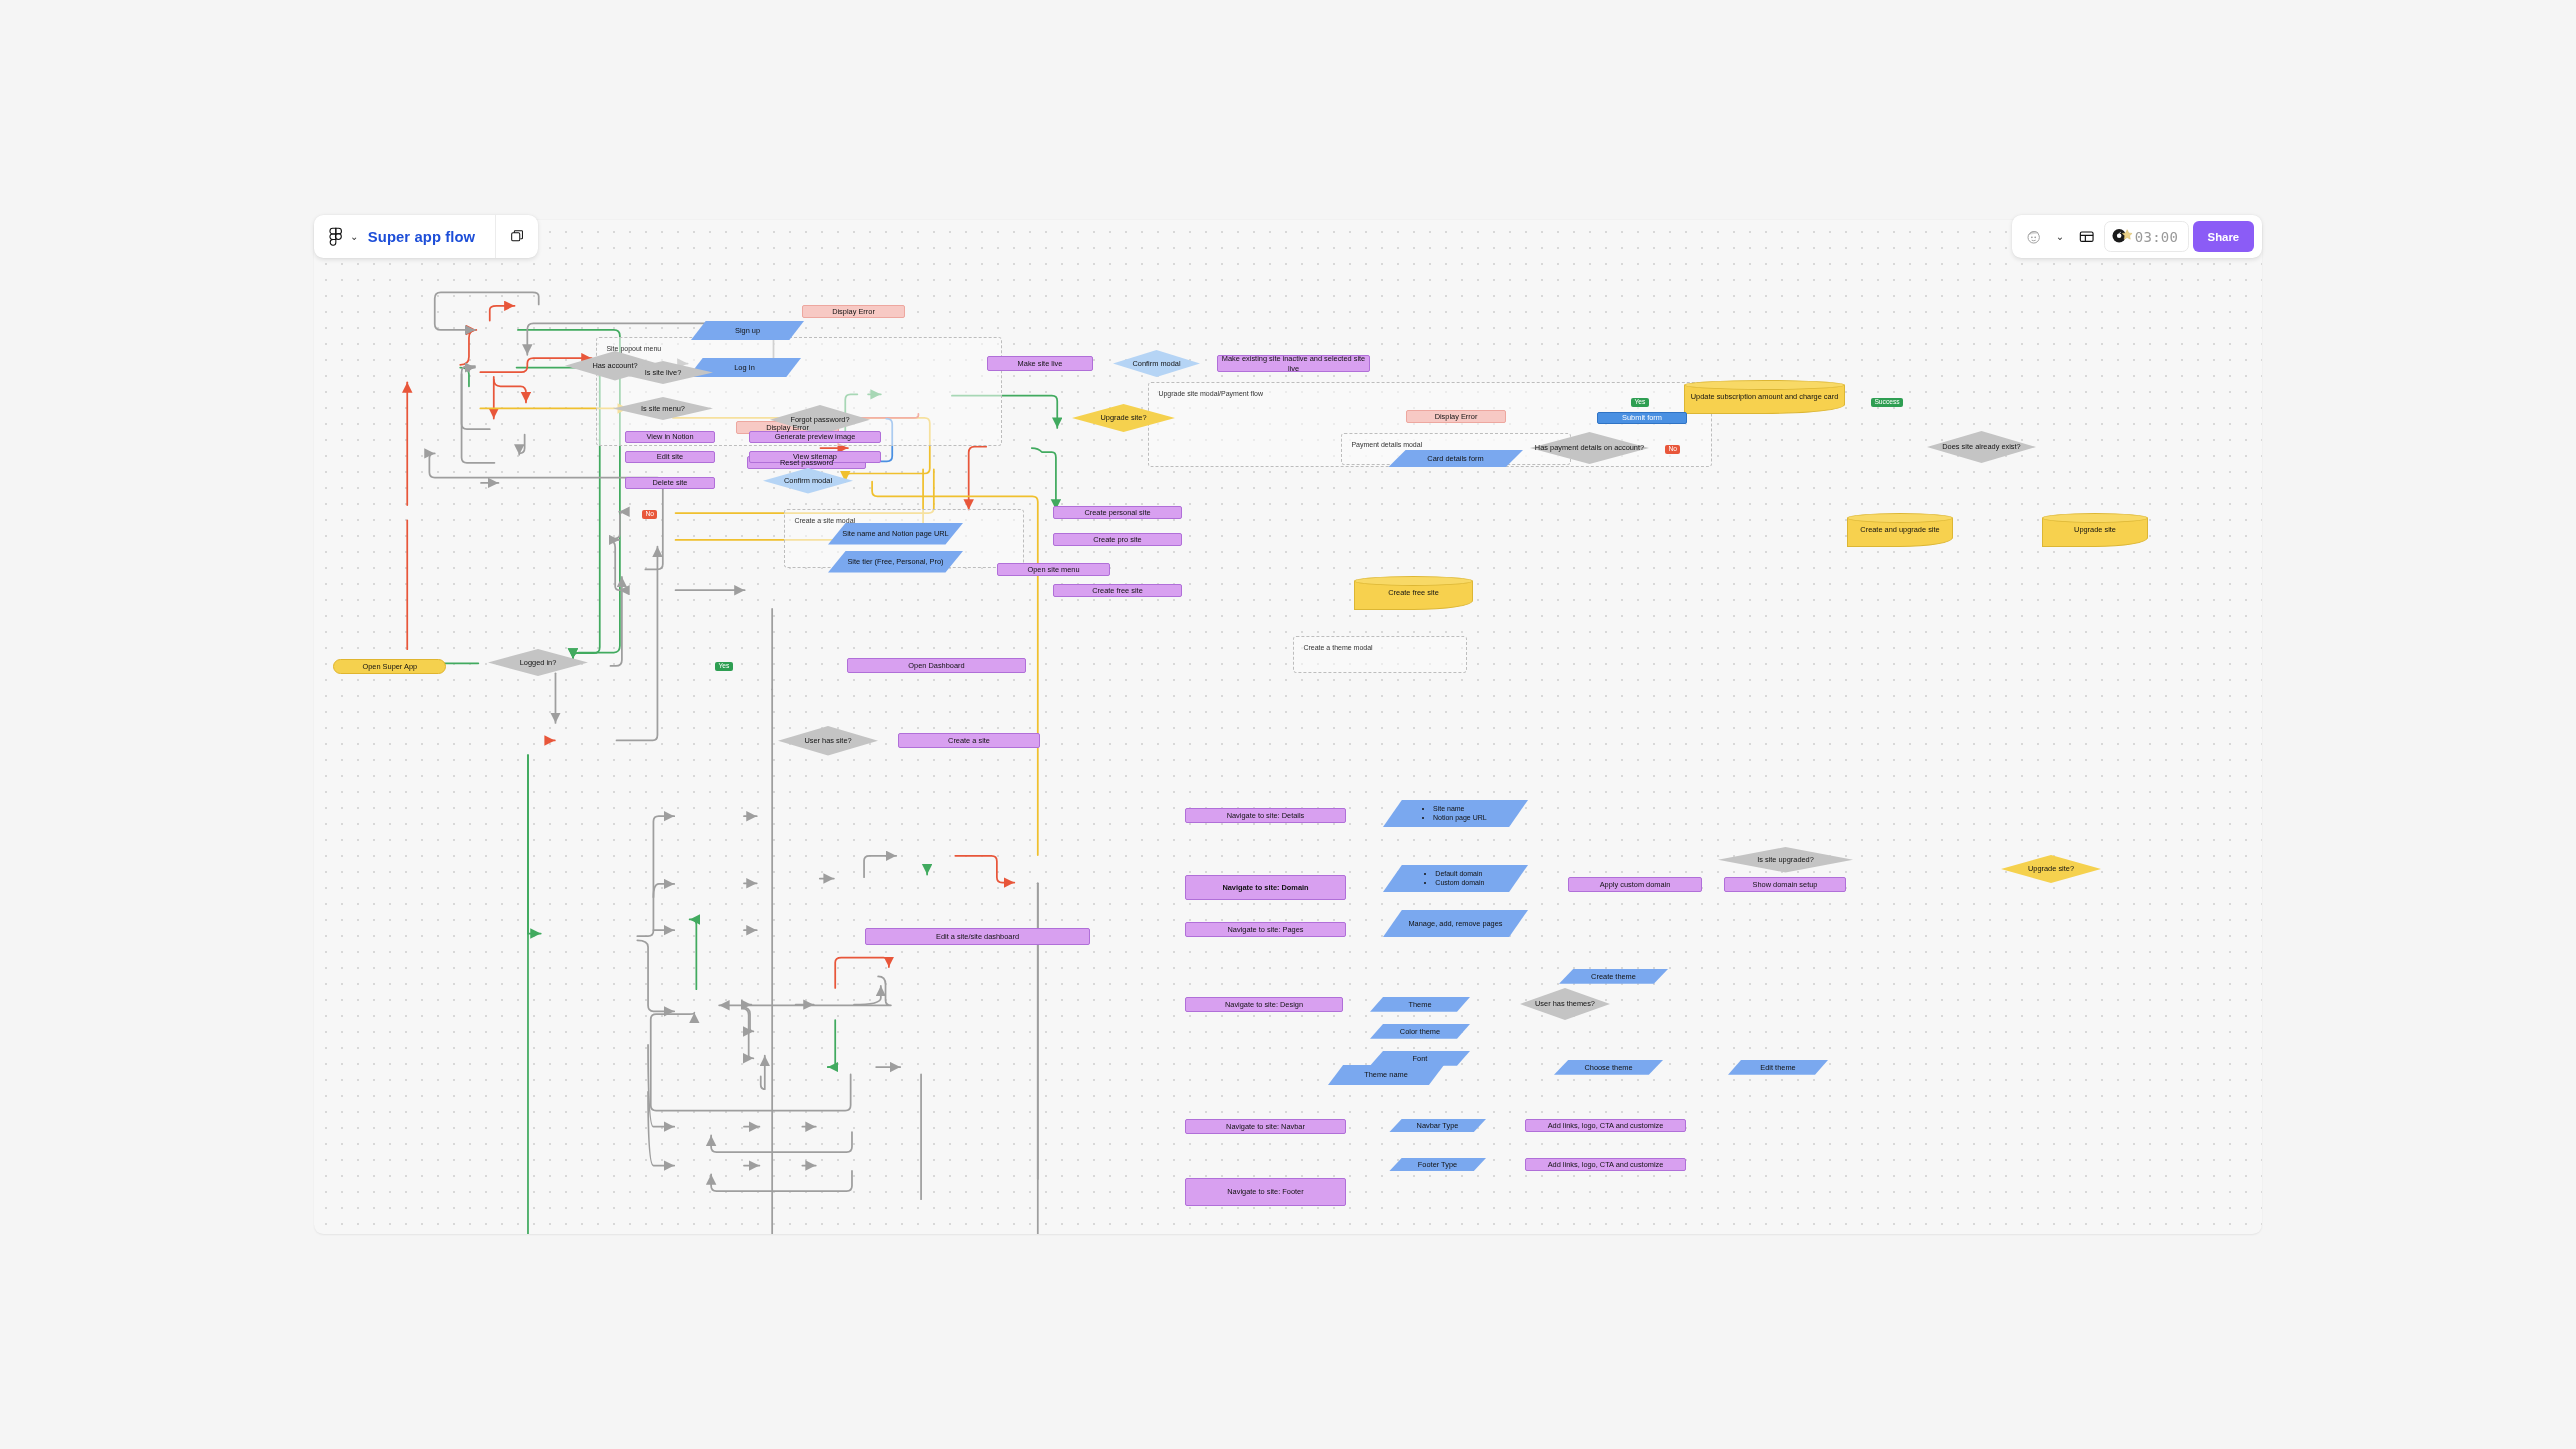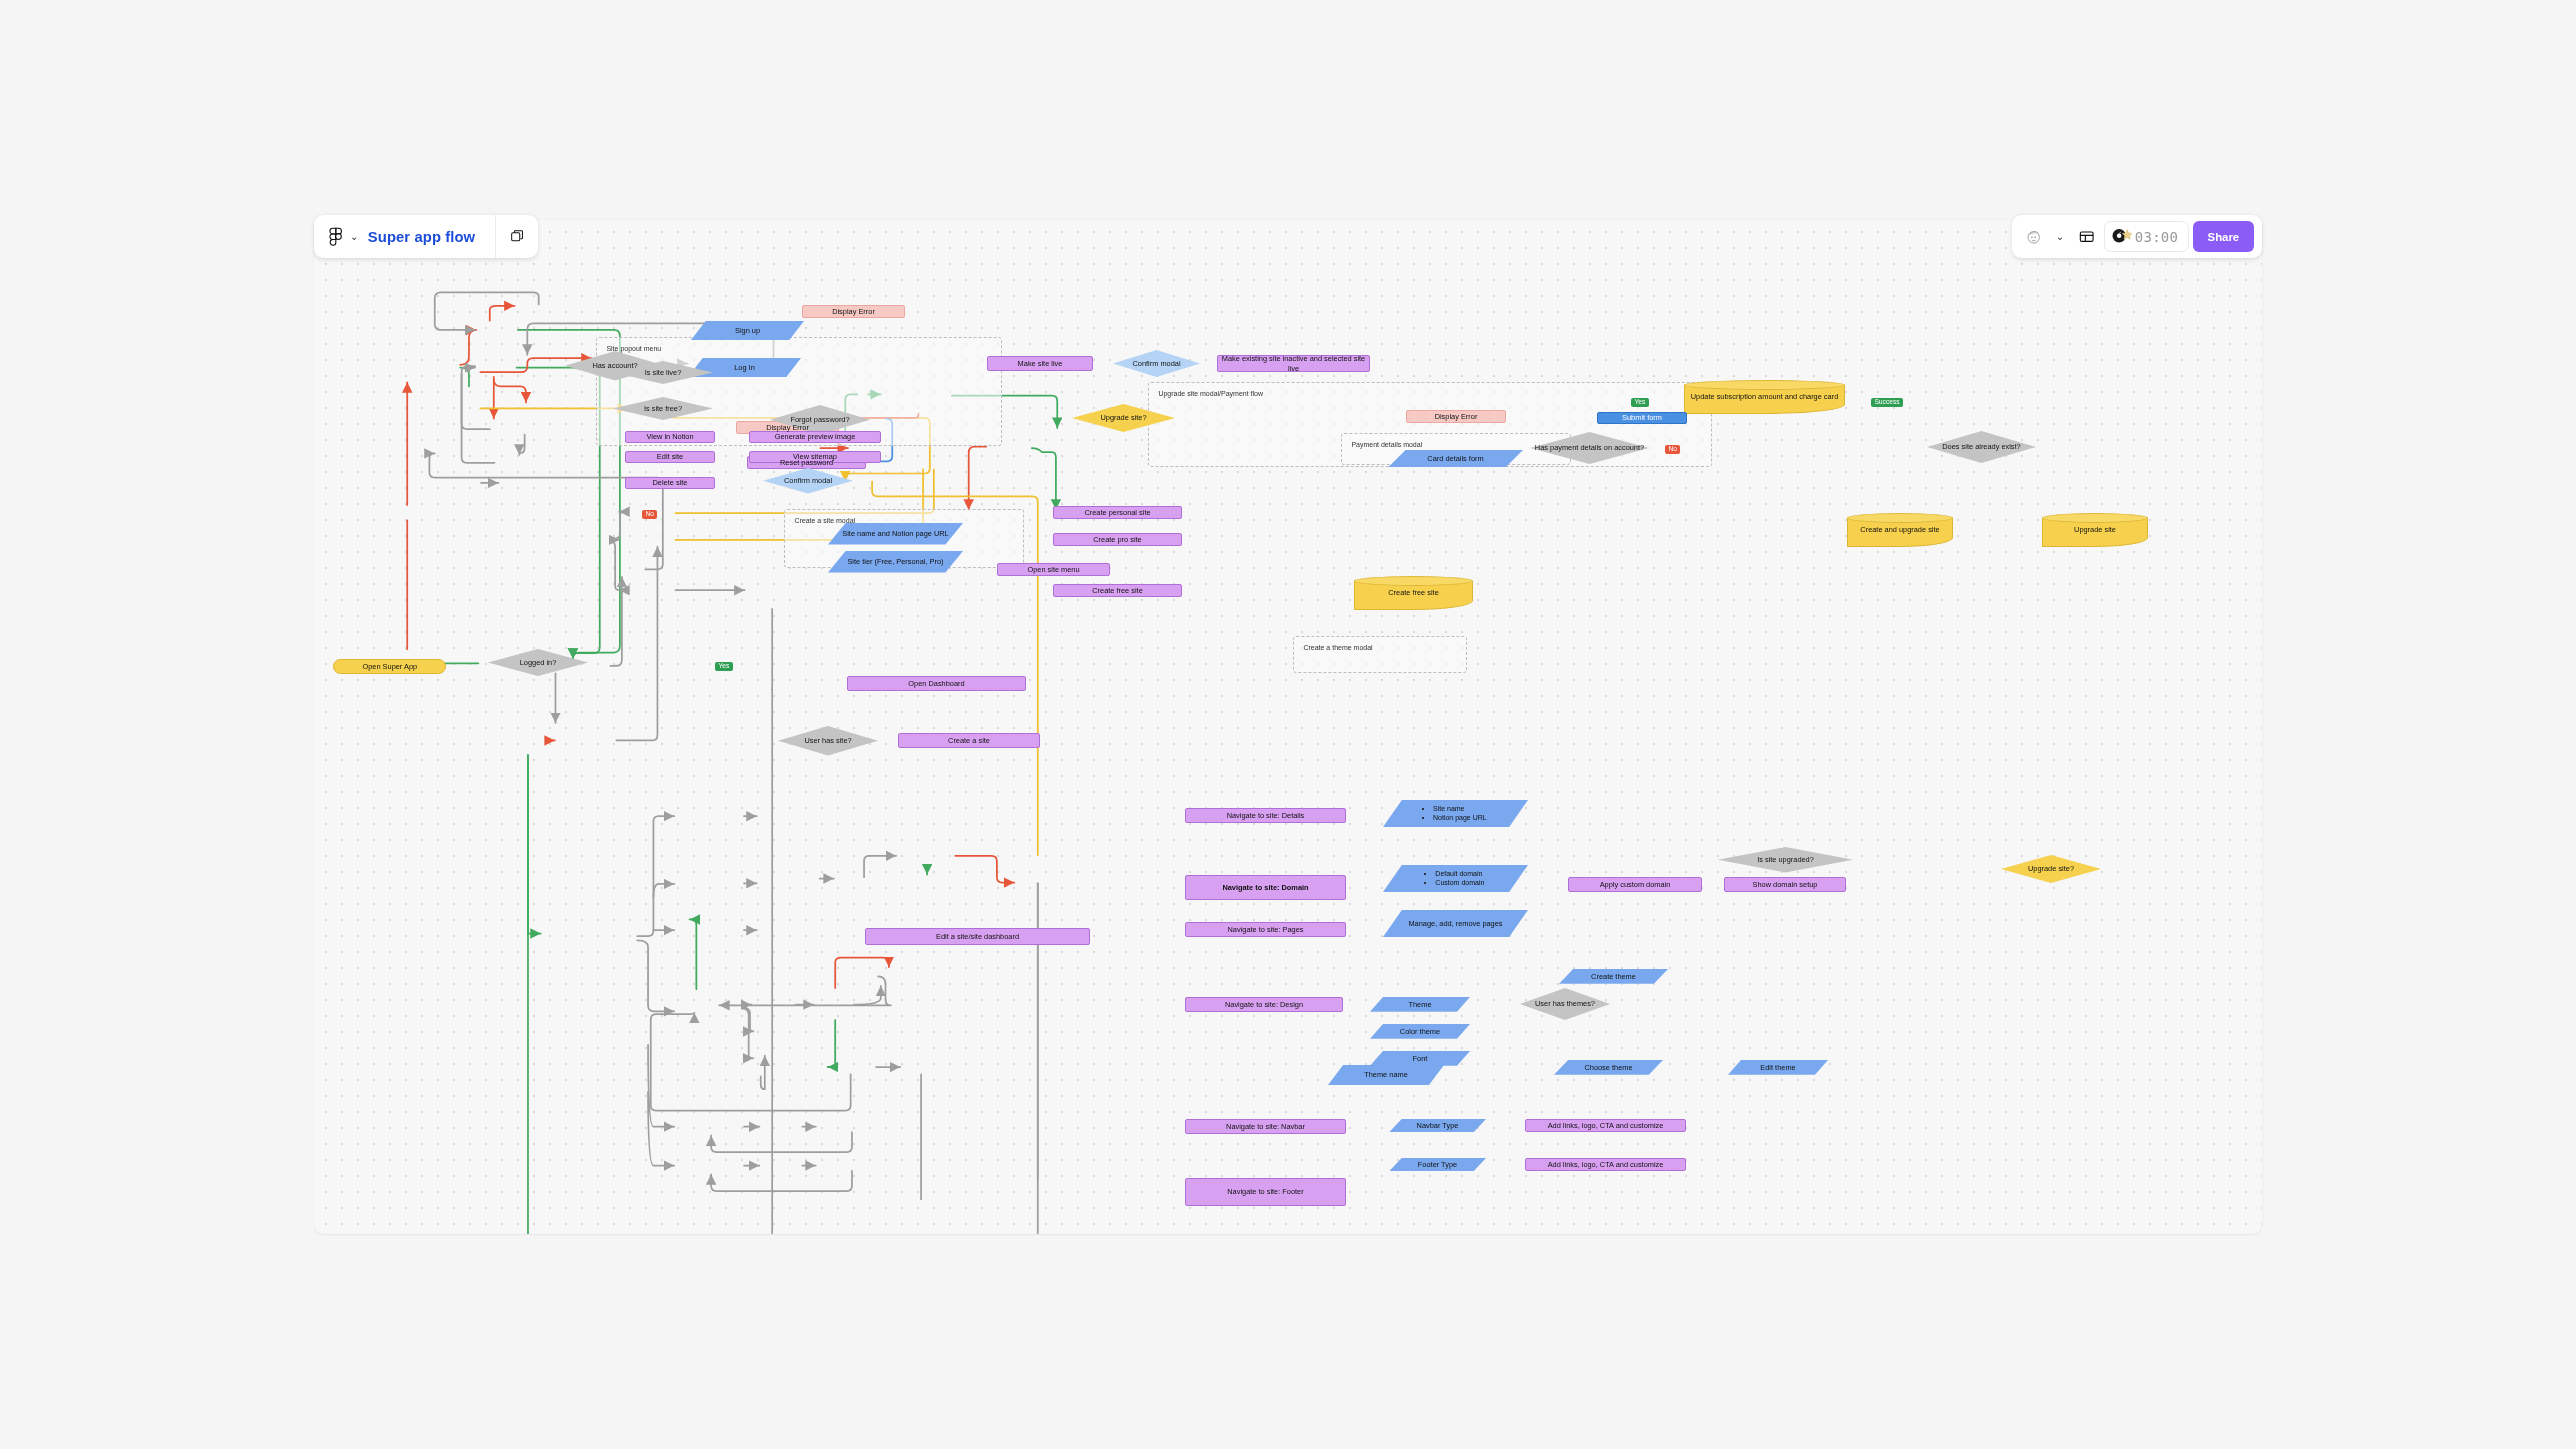--- a/index.html
+++ b/index.html
@@ -295,33 +295,33 @@
         <div class="node error" style="left: 422px; top: 201px; width: 103px; height: 13.4px;">
           <div class="lbl">Display Error</div>
         </div>
         <div class="node dec" style="left: 456px; top: 185px; width: 100px; height: 29.5px;">
           <div class="sh"></div>
           <div class="lbl">Forgot password?</div>
         </div>
         <div class="node proc" style="left: 433px; top: 236px; width: 119px; height: 13.4px;">
           <div class="lbl">Reset password</div>
         </div>
-        <div class="node proc" style="left: 533px; top: 438px; width: 179px; height: 15.4px; margin-top: 18px;">
+        <div class="node proc" style="left: 533px; top: 438px; width: 179px; height: 15.4px;">
           <div class="lbl">Open Dashboard</div>
         </div>
         <div class="node proc" style="left: 683px; top: 343px; width: 113px; height: 13.4px;">
           <div class="lbl">Open site menu</div>
         </div>
         <div class="node dec" style="left: 299px; top: 141px; width: 100px; height: 23px;">
           <div class="sh"></div>
           <div class="lbl">Is site live?</div>
         </div>
         <div class="node dec" style="left: 299px; top: 177px; width: 100px; height: 23px;">
           <div class="sh"></div>
-          <div class="lbl">Is site free?</div>
+          <div class="lbl">Is site menu?</div>
         </div>
         <div class="node proc" style="left: 311px; top: 211px; width: 90px; height: 12px;">
           <div class="lbl">View in Notion</div>
         </div>
         <div class="node proc" style="left: 435px; top: 211px; width: 132px; height: 12px;">
           <div class="lbl">Generate preview image</div>
         </div>
         <div class="node proc" style="left: 311px; top: 231px; width: 90px; height: 12px;">
           <div class="lbl">Edit site</div>
         </div>

